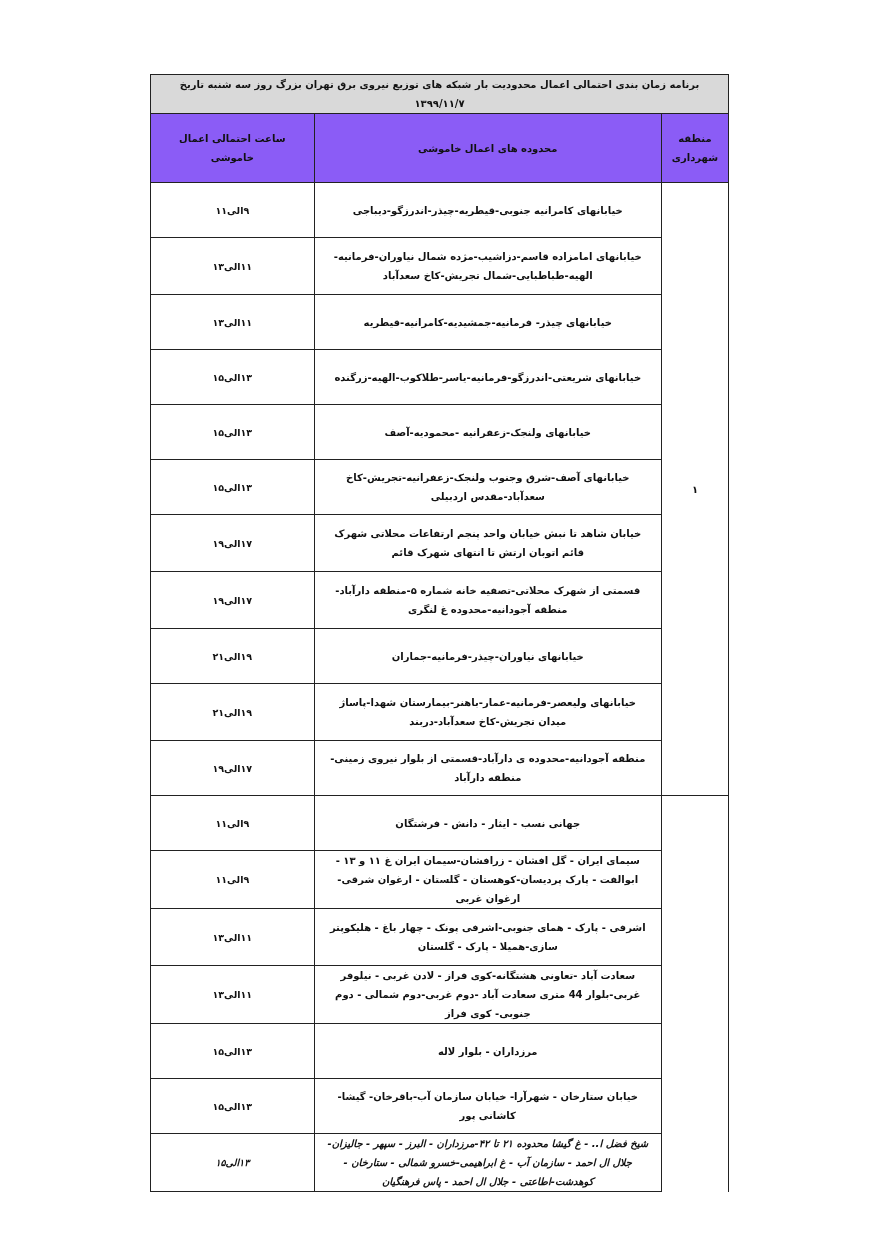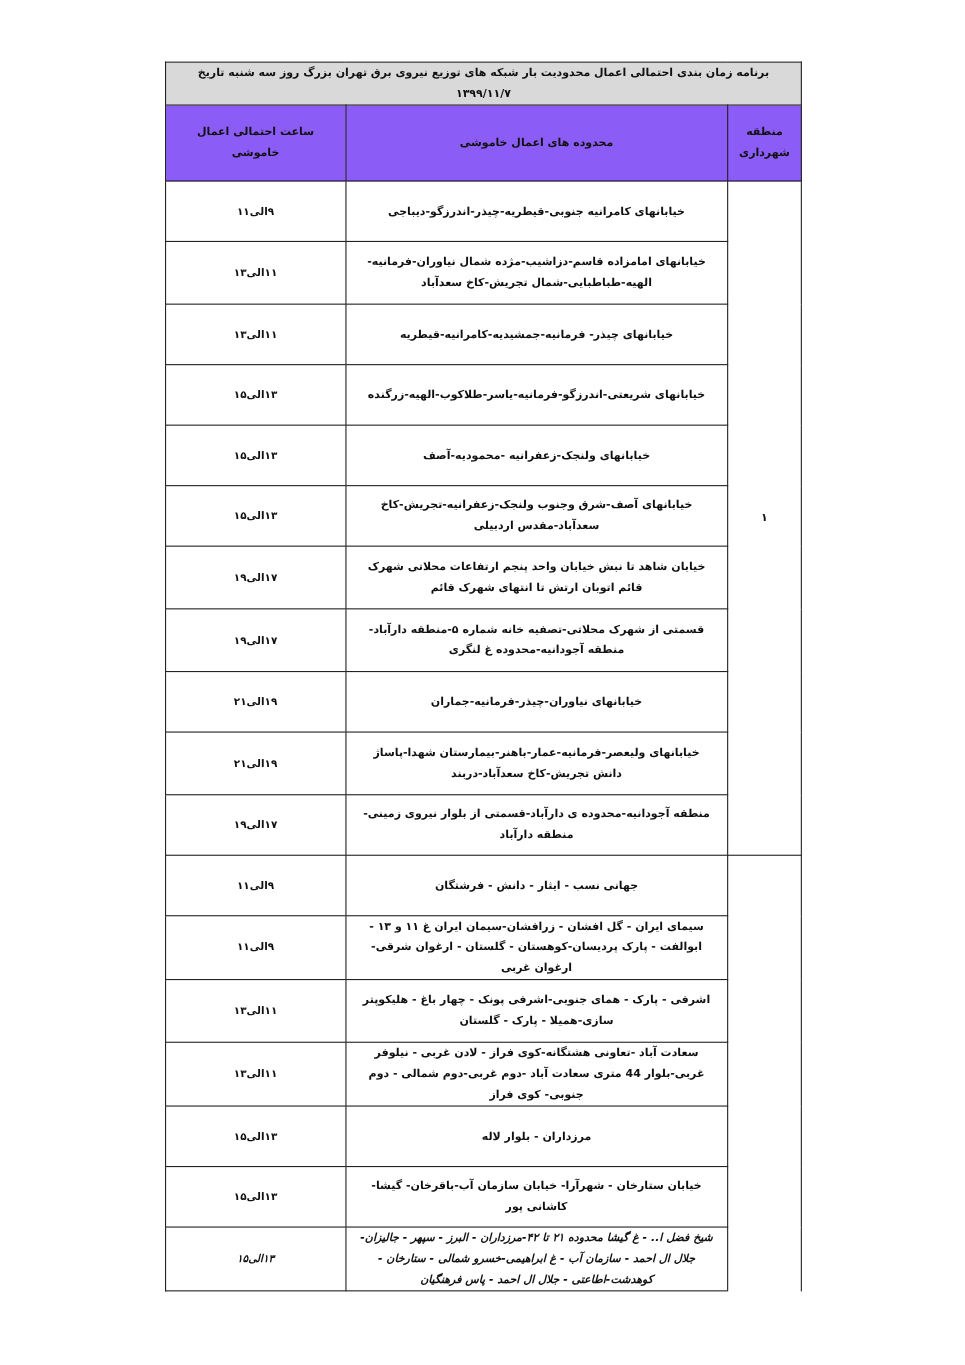--- a/index.html
+++ b/index.html
@@ -1,18 +1,18 @@
 <!DOCTYPE html>
 <html><head>
 <meta charset="utf-8">
 <style>
   html, body { margin: 0; padding: 0; background: #ffffff; }
   body { width: 877px; height: 1241px; position: relative; overflow: hidden;
          font-family: "DejaVu Sans", sans-serif; color: #111; }
-  .sheet { position: absolute; left: 150px; top: 56px; width: 579px; }
+  .sheet { position: absolute; left: 150px; top: 74px; width: 579px; }
   table { border-collapse: collapse; width: 579px; table-layout: fixed; direction: rtl; }
   td, th { border: 1.5px solid #222; padding: 0 6px; text-align: center; vertical-align: middle;
            font-size: 10px; font-weight: bold; line-height: 19px; }
   .title-row td { background: #d9d9d9; height: 34px; font-size: 10px; }
   .head-row th { background: #8b5cf6; height: 68px; font-size: 10px; }
   .col-region { width: 64px; }
   .col-area { width: 331px; }
   .col-time { width: 156px; }
   .data-row td { height: 54px; }
   .data-row td.time { font-size: 9.5px; font-weight: bold; }
@@ -73,21 +73,21 @@
       </tr>
       <tr class="data-row tall">
         <td class="area">قسمتی از شهرک محلاتی-تصفیه خانه شماره ۵-منطقه دارآباد-منطقه آجودانیه-محدوده غ لنگری</td>
         <td class="time">۱۷الی۱۹</td>
       </tr>
       <tr class="data-row">
         <td class="area">خیابانهای نیاوران-چیذر-فرمانیه-جماران</td>
         <td class="time">۱۹الی۲۱</td>
       </tr>
       <tr class="data-row tall">
-        <td class="area">خیابانهای ولیعصر-فرمانیه-عمار-باهنر-بیمارستان شهدا-پاساژ دانش تجریش-کاخ سعدآباد-دربند</td>
+        <td class="area">خیابانهای ولیعصر-فرمانیه-عمار-باهنر-بیمارستان شهدا-پاساژ میدان تجریش-کاخ سعدآباد-دربند</td>
         <td class="time">۱۹الی۲۱</td>
       </tr>
       <tr class="data-row">
         <td class="area">منطقه آجودانیه-محدوده ی دارآباد-قسمتی از بلوار نیروی زمینی-منطقه دارآباد</td>
         <td class="time">۱۷الی۱۹</td>
       </tr>
 
       <tr class="data-row">
         <td class="region open-bottom" rowspan="7"></td>
         <td class="area">جهانی نسب - ایثار - دانش - فرشتگان</td>

